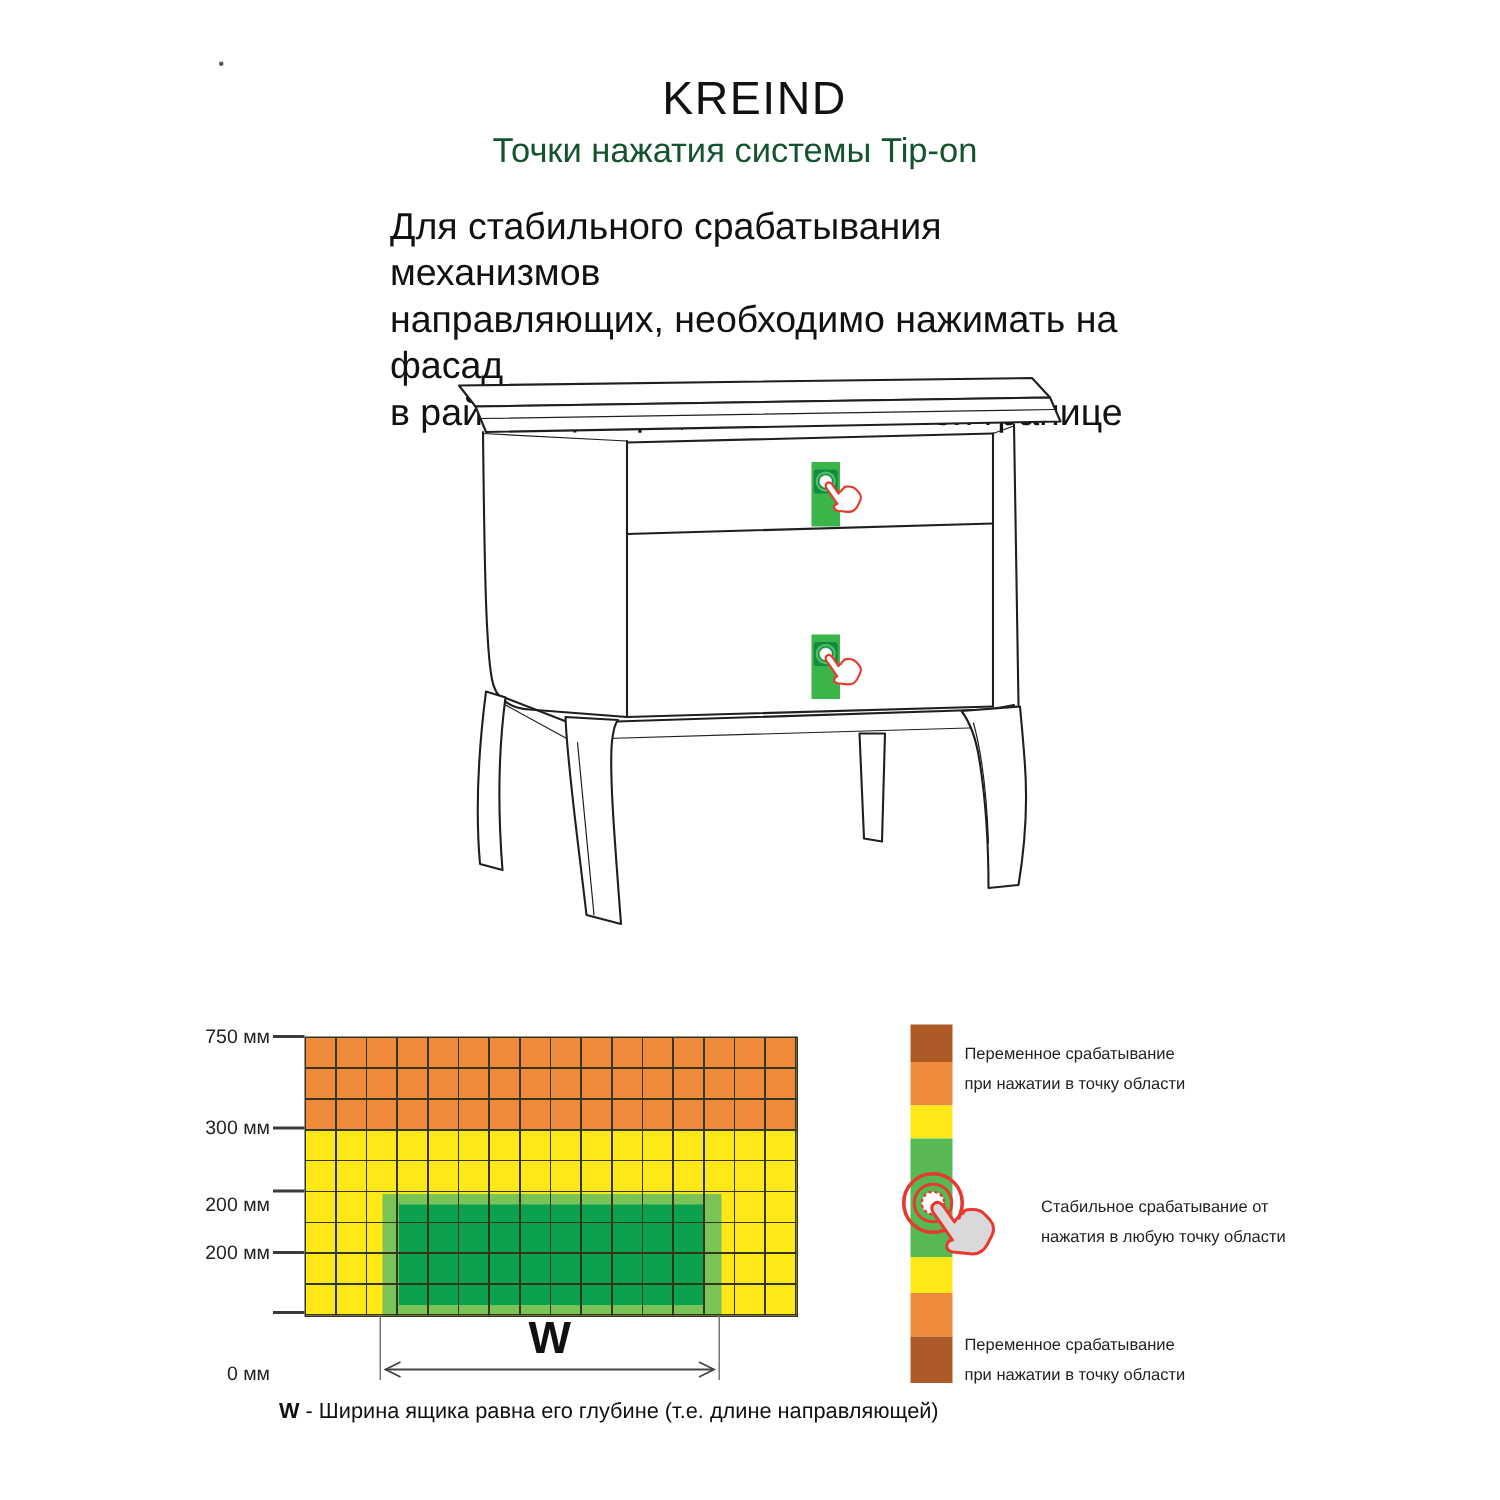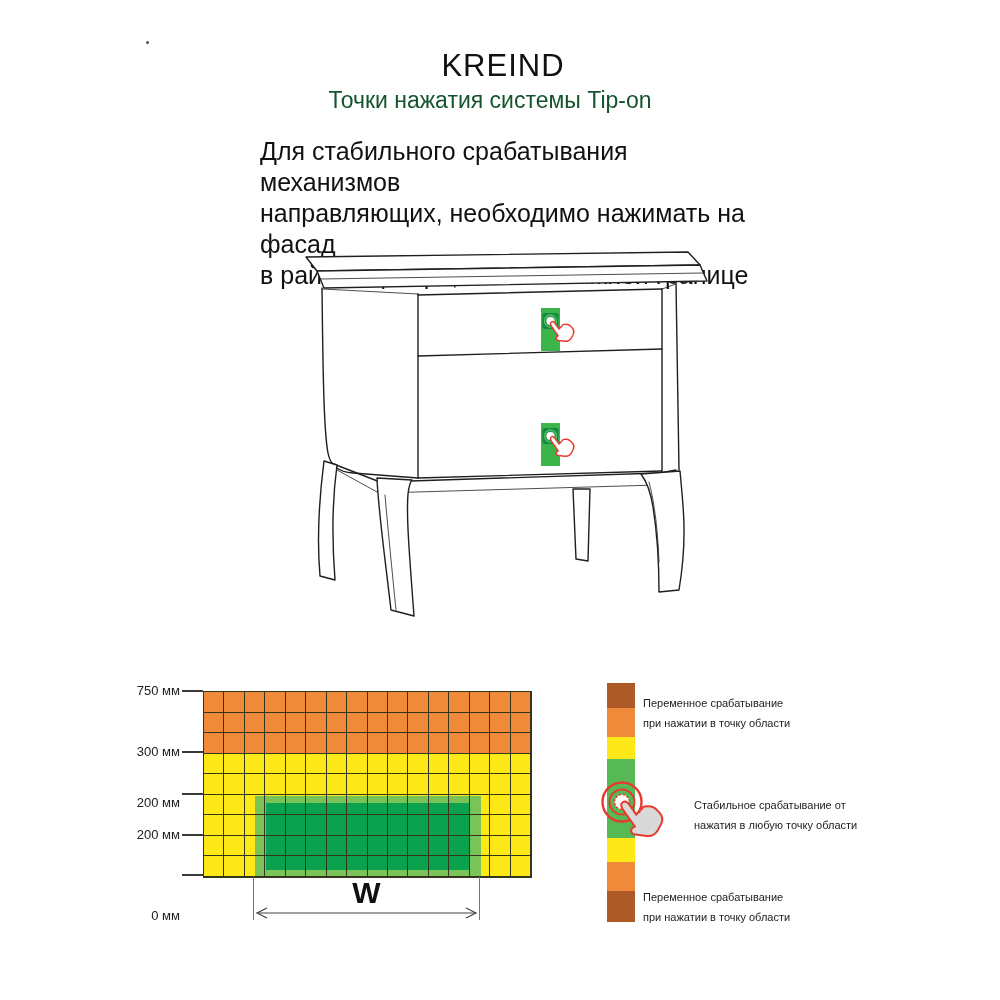--- a/index.html
+++ b/index.html
@@ -155,20 +155,23 @@
   <div class="abs axis-label al4">0 мм</div>
 
   <div class="abs ext-line ext-left"></div>
   <div class="abs ext-line ext-right"></div>
   <div class="abs w-label">W</div>
   <svg class="abs w-arrow" width="227" height="16" viewBox="0 0 227 16">
     <line x1="4" y1="8" x2="223" y2="8" stroke="#444" stroke-width="1.2"></line>
     <polyline points="14,3 4,8 14,13" fill="none" stroke="#444" stroke-width="1.2"></polyline>
     <polyline points="213,3 223,8 213,13" fill="none" stroke="#444" stroke-width="1.2"></polyline>
   </svg>
+  <div class="abs caption">
+    <b>W</b><span>- Ширина ящика равна его глубине (т.е. длине направляющей)</span>
+  </div>
 
   <div class="abs legend-bar">
     <div class="seg seg-brown1"></div>
     <div class="seg seg-orange1"></div>
     <div class="seg seg-yellow1"></div>
     <div class="seg seg-green"></div>
     <div class="seg seg-yellow2"></div>
     <div class="seg seg-orange2"></div>
     <div class="seg seg-brown2"></div>
   </div>

